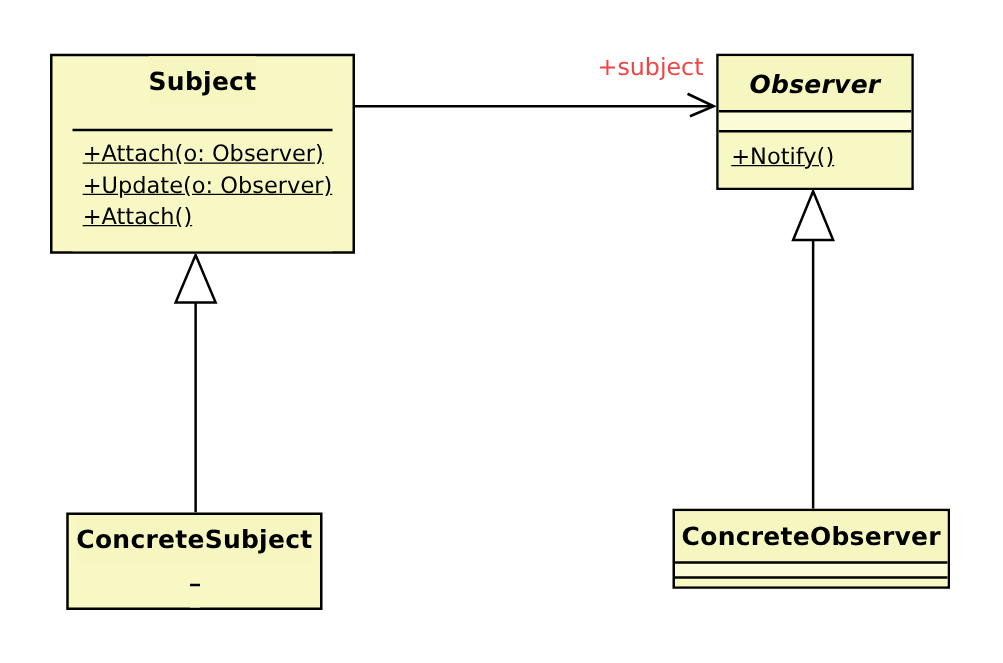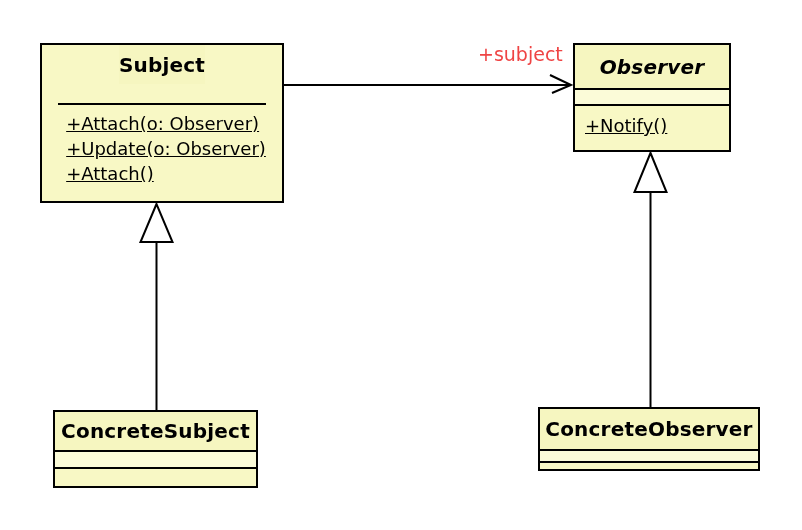--- a/index.html
+++ b/index.html
@@ -52,21 +52,21 @@
   
   .box-subject          { left: 40px;  top: 43px;  width: 244px; height: 160px; align-items: center; }
   .box-subject .uml-title { height: 39px; }
   .box-subject .uml-attrs { height: 19px; }
 
   .box-observer         { left: 573px; top: 43px;  width: 158px; height: 109px; }
   .box-observer .uml-title { height: 43px; }
   .box-observer .uml-attrs { height: 16px; }
   .box-observer .uml-methods { padding-left: 10px; padding-top: 7px; }
 
-  .box-concrete-subject { left: 53px;  top: 410px; width: 205px; height: 78px; }
+  .box-concrete-subject { left: 53px;  top: 410px; width: 205px; height: 78px; align-items: center; }
   .box-concrete-subject .uml-title { height: 38px; }
   .box-concrete-subject .uml-attrs { height: 17px; }
 
   .box-concrete-observer{ left: 538px; top: 407px; width: 222px; height: 64px; }
   .box-concrete-observer .uml-title { height: 40px; }
   .box-concrete-observer .uml-attrs { height: 18px; }
 
   .connector-layer {
     position: absolute;
     left: 0;

